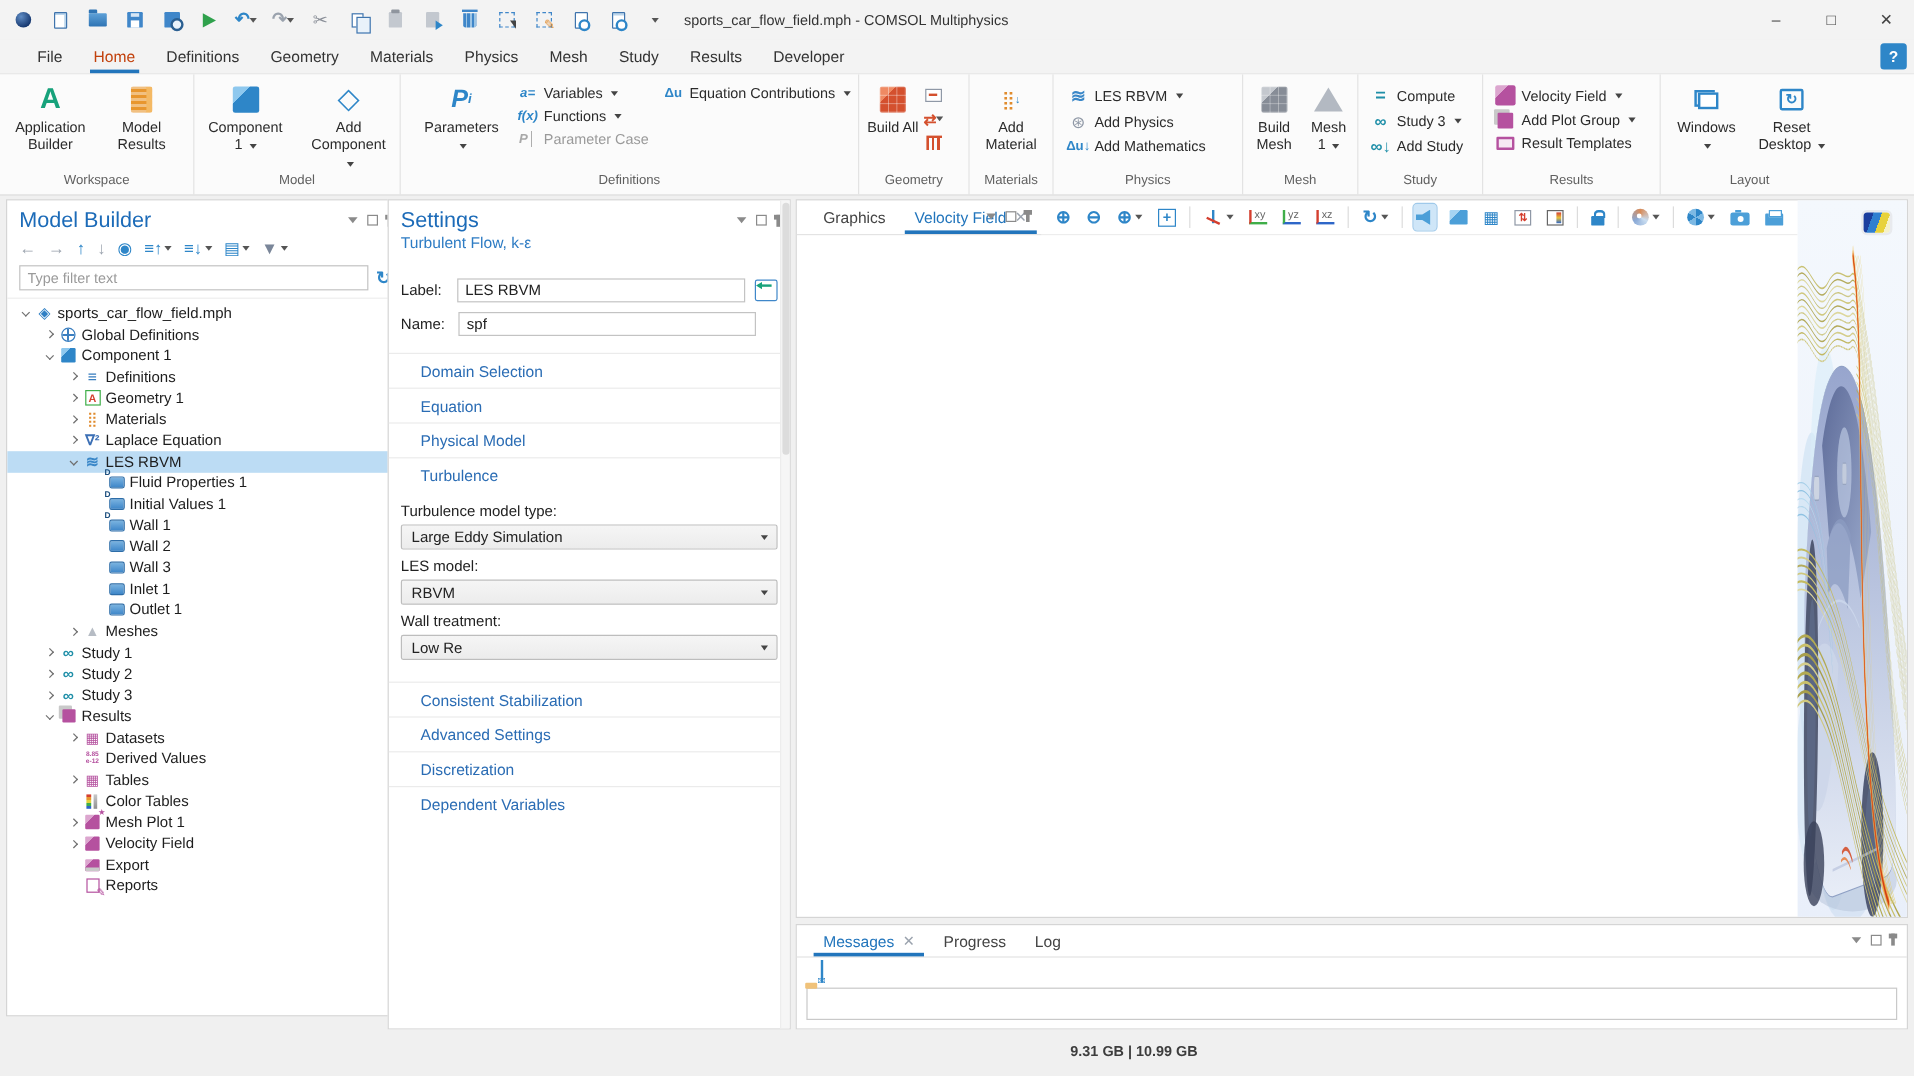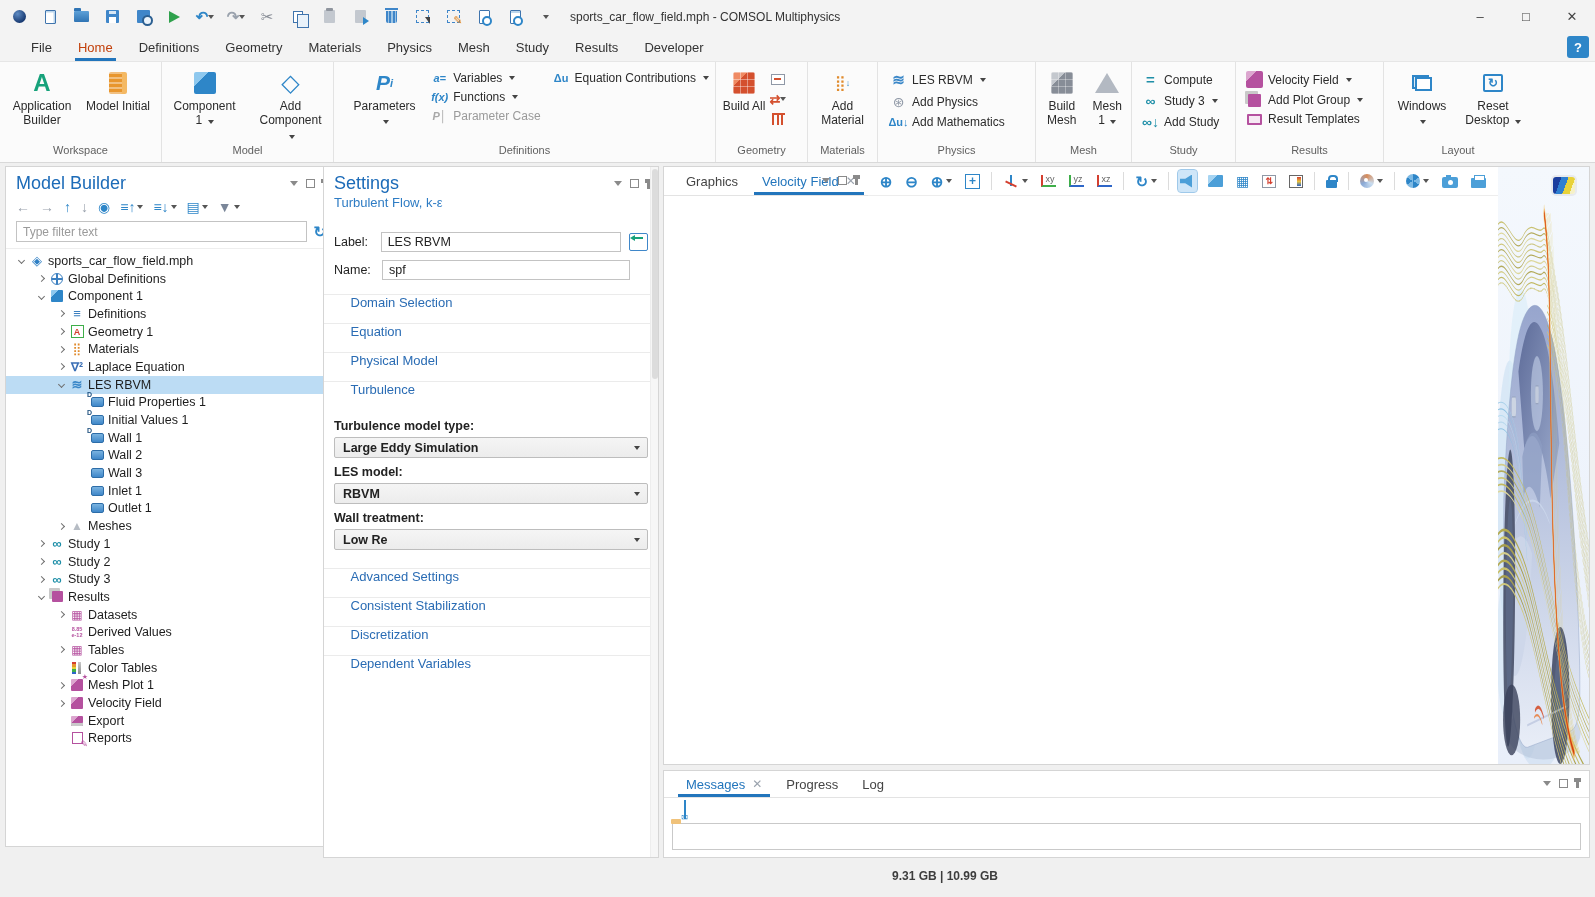--- a/index.html
+++ b/index.html
@@ -178,24 +178,24 @@
   .settings { left:323px; top:166px; width:336px; bottom:39px; }
   .set-sub { font-size:13px; color:#2e7cc4; padding:1px 10px 8px 10px; }
   .fieldrow { display:flex; align-items:center; padding:4px 10px; gap:8px; }
   .fieldrow .flabel { width:40px; font-size:12.5px; color:#222; }
   .fieldrow input { width:248px; height:20px; border:1px solid #c3c3c3; font-size:12.5px; padding:0 6px; color:#222;
     font-family:"Liberation Sans",sans-serif; }
   .label-action { width:20px; height:18px; border:1.5px solid #3f87c9; border-radius:2px; background:#fff; position:relative; }
   .label-action::before { content:""; position:absolute; left:2px; top:3px; width:11px; height:2px; background:#17a27b; }
   .label-action::after { content:""; position:absolute; left:0; top:1px; width:0; height:0;
     border-right:5px solid #17a27b; border-top:3px solid transparent; border-bottom:3px solid transparent; }
-  .sec { border-top:1px solid #ebebeb; display:flex; height:29px; padding-left:12px; gap:9px; }
+  .sec { border-top:1px solid #ebebeb; display:flex; align-items:center; height:29px; padding-left:12px; gap:9px; }
   .sec .chev { border-color:#2779bd; width:5.5px; height:5.5px; border-right-width:1.6px; border-bottom-width:1.6px; }
   .sec .slabel { color:#2a6cb4; font-size:13px; }
-  .sec-content { padding:2px 10px 10px 10px;font-weight:bold; }
+  .sec-content { padding:2px 10px 10px 10px; }
   .fldlabel { font-size:12.5px; color:#222; padding:7px 0 4px 0; }
   .select { height:21px; background:linear-gradient(#f5f5f5,#ececec); border:1px solid #bdbdbd; border-radius:2px;
     display:flex; align-items:center; padding:0 8px; font-size:12.5px; color:#222; position:relative; }
   .select .caret { position:absolute; right:7px; }
   .set-scroll { position:absolute; right:0; top:0; bottom:0; width:8px; background:#f6f6f6; border-left:1px solid #ededed; }
   .set-thumb { position:absolute; top:2px; left:1px; width:6px; height:210px; background:#dcdcdc; border-radius:3px; }
 
   
   .rright { position:absolute; left:663px; top:166px; right:5px; bottom:39px; display:flex; flex-direction:column; }
   .gpanel { background:#fff; border:1px solid #d5d5d5; flex:1; display:flex; flex-direction:row; min-height:0; }
@@ -349,21 +349,21 @@
     <div class="rgroup" style="width:162px">
       <div class="rbody">
         <div class="rbig">
           <span class="ricon-big r-A">A</span>
           <span class="rtext">Application Builder</span>
         </div>
         <div class="rbig">
           <span class="ricon-big">
               <span class="r-cabinet"></span>
             </span>
-          <span class="rtext">Model Initial</span>
+          <span class="rtext">Model Results</span>
         </div>
       </div>
       <div class="rlabel">Workspace</div>
     </div>
 
     <div class="rgroup" style="width:172px">
       <div class="rbody" style="justify-content:center; gap:14px;">
         <div class="rbig">
           <span class="ricon-big">
               <span class="r-cube"></span>
@@ -841,25 +841,25 @@
       </div>
       <div class="fldlabel">Wall treatment:</div>
       <div class="select">
         <span>Low Re</span>
           <span class="caret"></span>
       </div>
       <div style="height:8px"></div>
     </div>
     <div class="sec">
       <span class="chev right"></span>
-        <span class="slabel">Advanced Settings</span>
+        <span class="slabel">Consistent Stabilization</span>
     </div>
     <div class="sec">
       <span class="chev right"></span>
-        <span class="slabel">Consistent Stabilization</span>
+        <span class="slabel">Advanced Settings</span>
     </div>
     <div class="sec">
       <span class="chev right"></span>
         <span class="slabel">Discretization</span>
     </div>
     <div class="sec">
       <span class="chev right"></span>
         <span class="slabel">Dependent Variables</span>
     </div>
     <div class="set-scroll">

